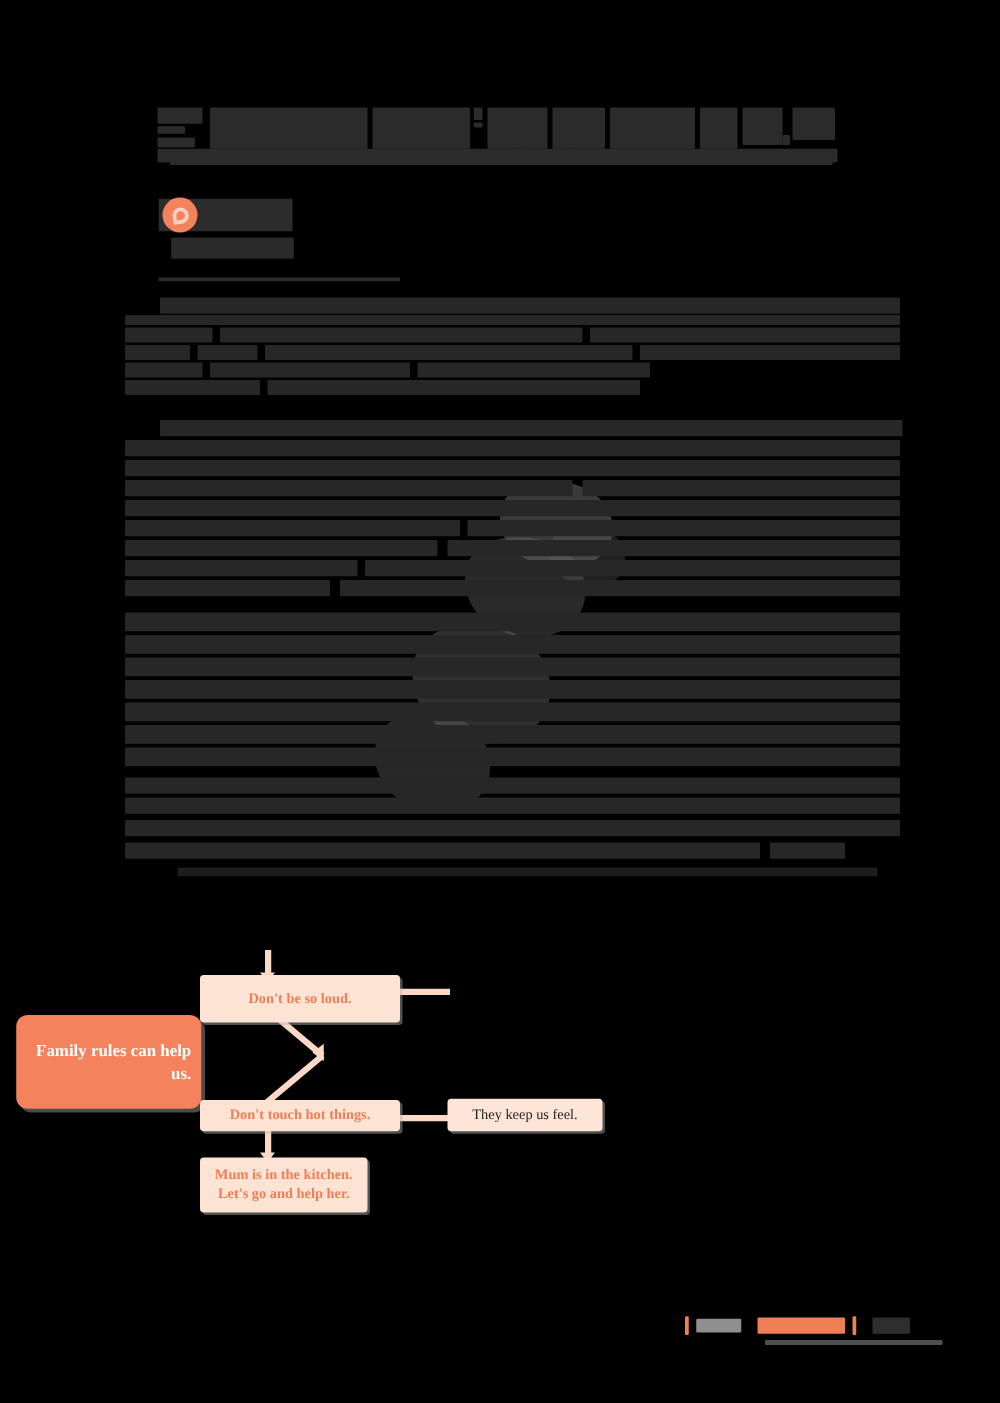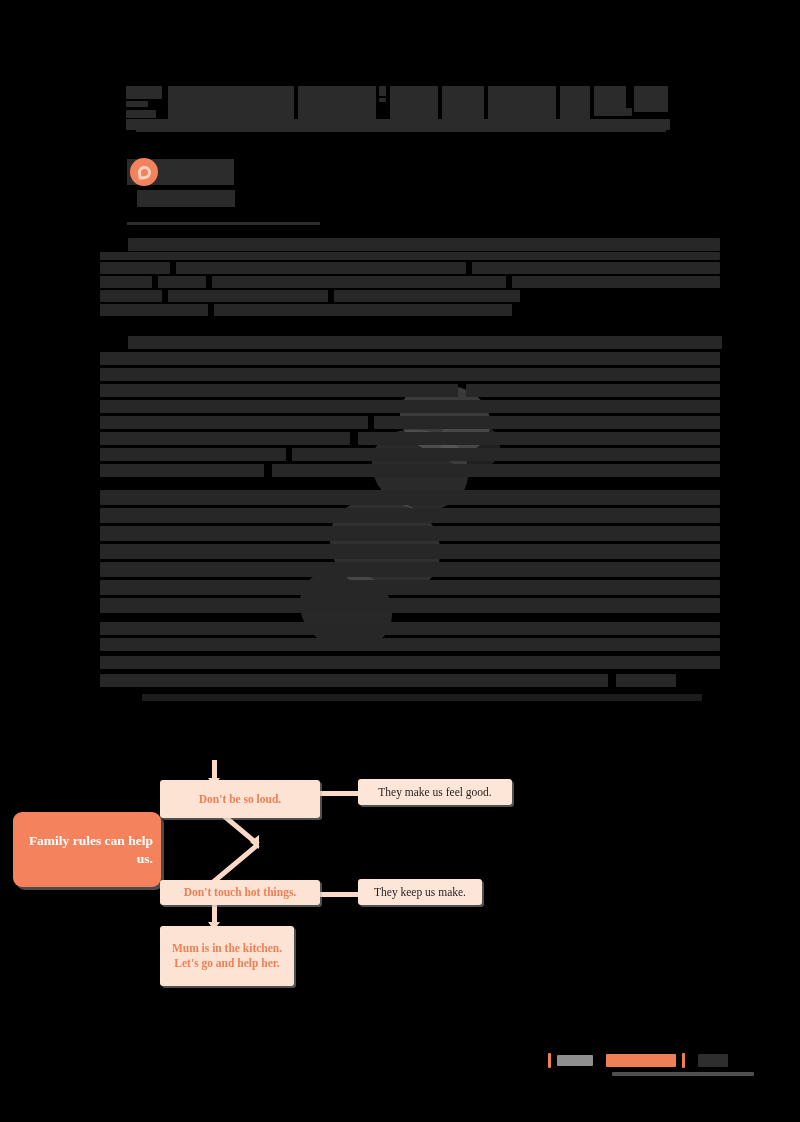--- a/index.html
+++ b/index.html
@@ -216,37 +216,34 @@
 
     <span class="link diag" style="left:118px; top:142px; width:72px; transform: rotate(-140deg);"></span>
     <span class="link diag" style="left:118px; top:142px; width:72px; transform: rotate(140deg);"></span>
     <span class="arrowhead left" style="left:110px; top:135px;"></span>
 
 
     <div class="node" style="left:20px; top:80px; width:160px; height:38px;">
       <span>Don't be so loud.</span>
     </div>
 
-    <div class="node plain" style="left:218px; top:79px; width:154px; height:26px;">
-      <span>They make us feel good.</span>
-    </div>
 
     <div class="node root" style="left:13px; top:112px; width:148px; height:75px; margin-left:-140px;text-align:right;">
       <span>Family rules can help us.</span>
     </div>
 
     <div class="node" style="left:20px; top:180px; width:160px; height:25px;">
       <span>Don't touch hot things.</span>
     </div>
 
     <div class="node plain" style="left:218px; top:179px; width:124px; height:26px;">
-      <span>They keep us make.</span>
-    </div>
-
-    <div class="node" style="left:20px; top:226px; width:134px; height:60px;">
+      <span>They keep us feel.</span>
+    </div>
+
+    <div class="node" style="left:20px; top:226px; width:134px; height:44px;">
       <span>Mum is in the kitchen. Let's go and help her.</span>
     </div>
   </div>
 
   <div id="footer">
     <span class="f-bar f-orange" style="left:0px;  top:1px;  width:3px;  height:15px;"></span>
     <span class="f-bar f-grey" style="left:9px;  top:3px;  width:36px; height:11px;"></span>
     <span class="f-bar f-orange" style="left:58px; top:2px;  width:70px; height:13px;"></span>
     <span class="f-bar f-orange" style="left:134px; top:1px; width:3px;  height:15px;"></span>
     <span class="f-bar f-dark" style="left:150px; top:2px; width:30px; height:13px;"></span>

